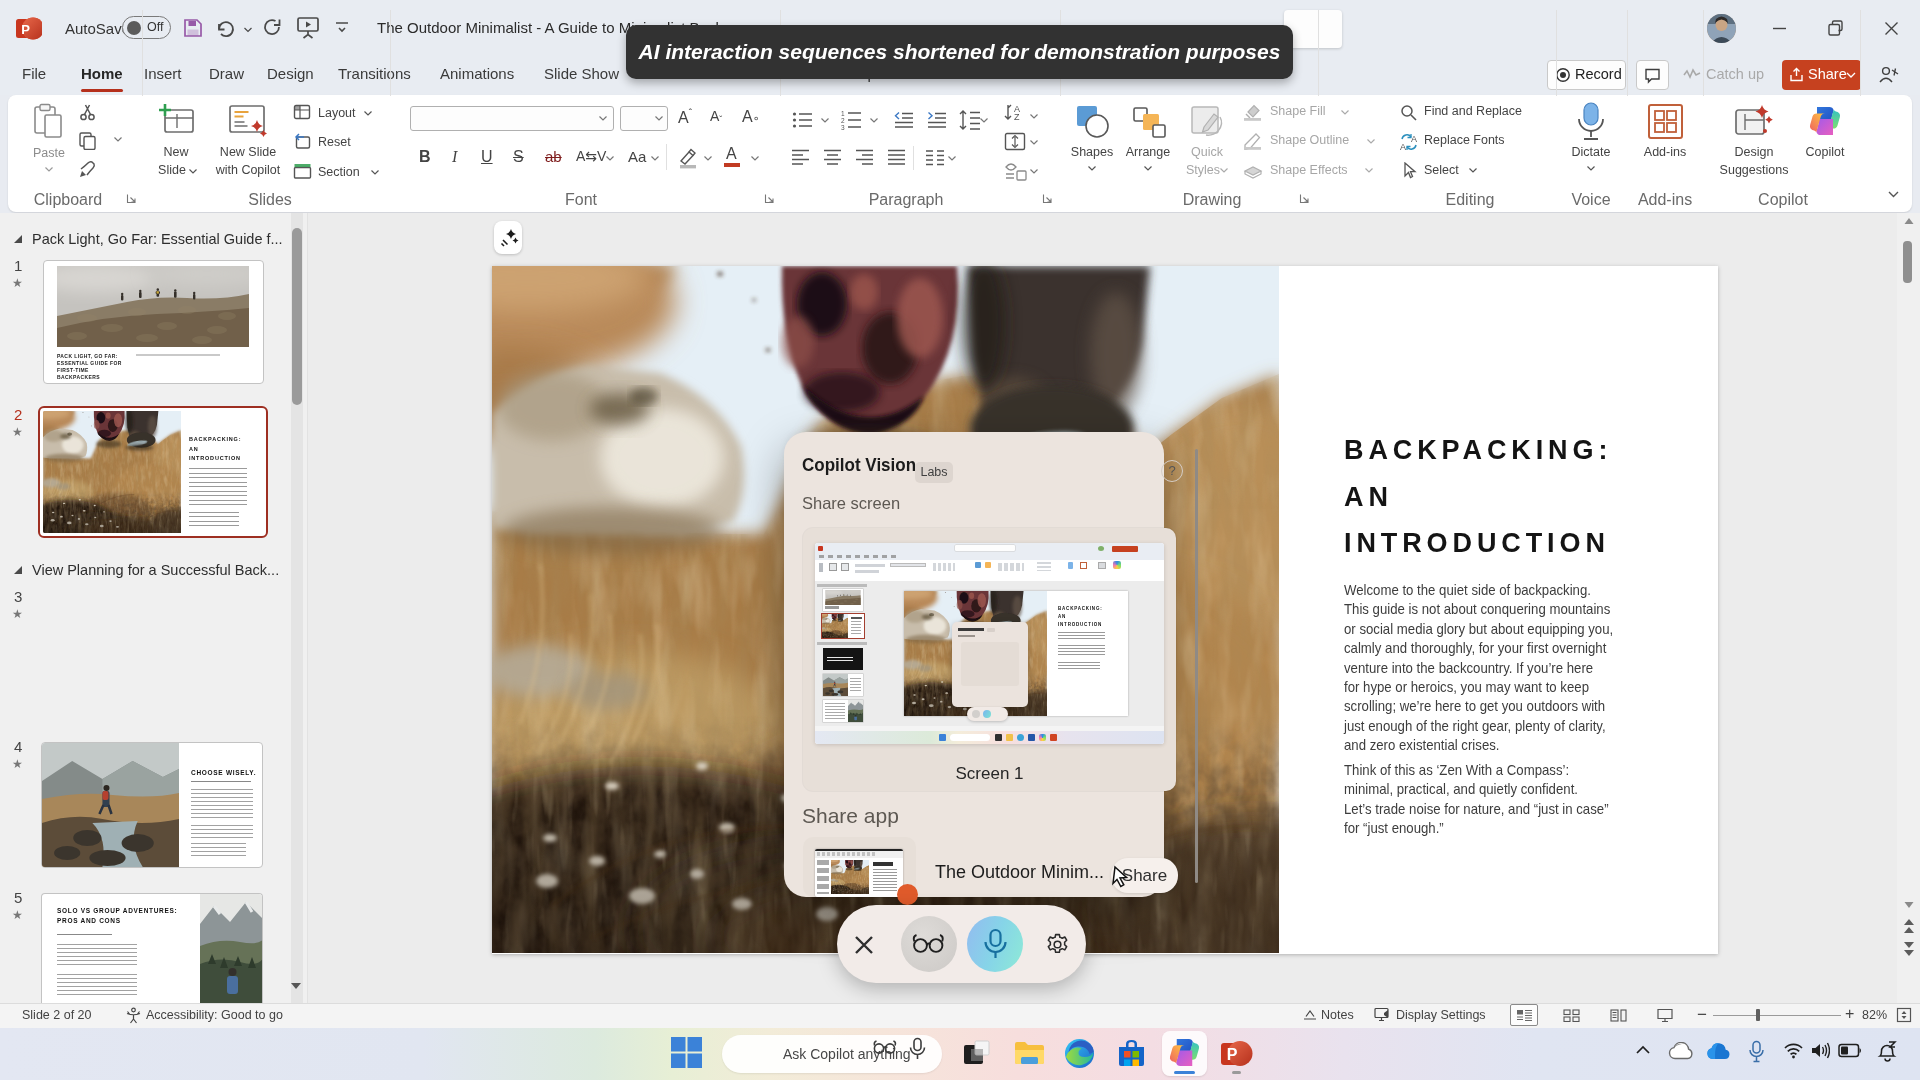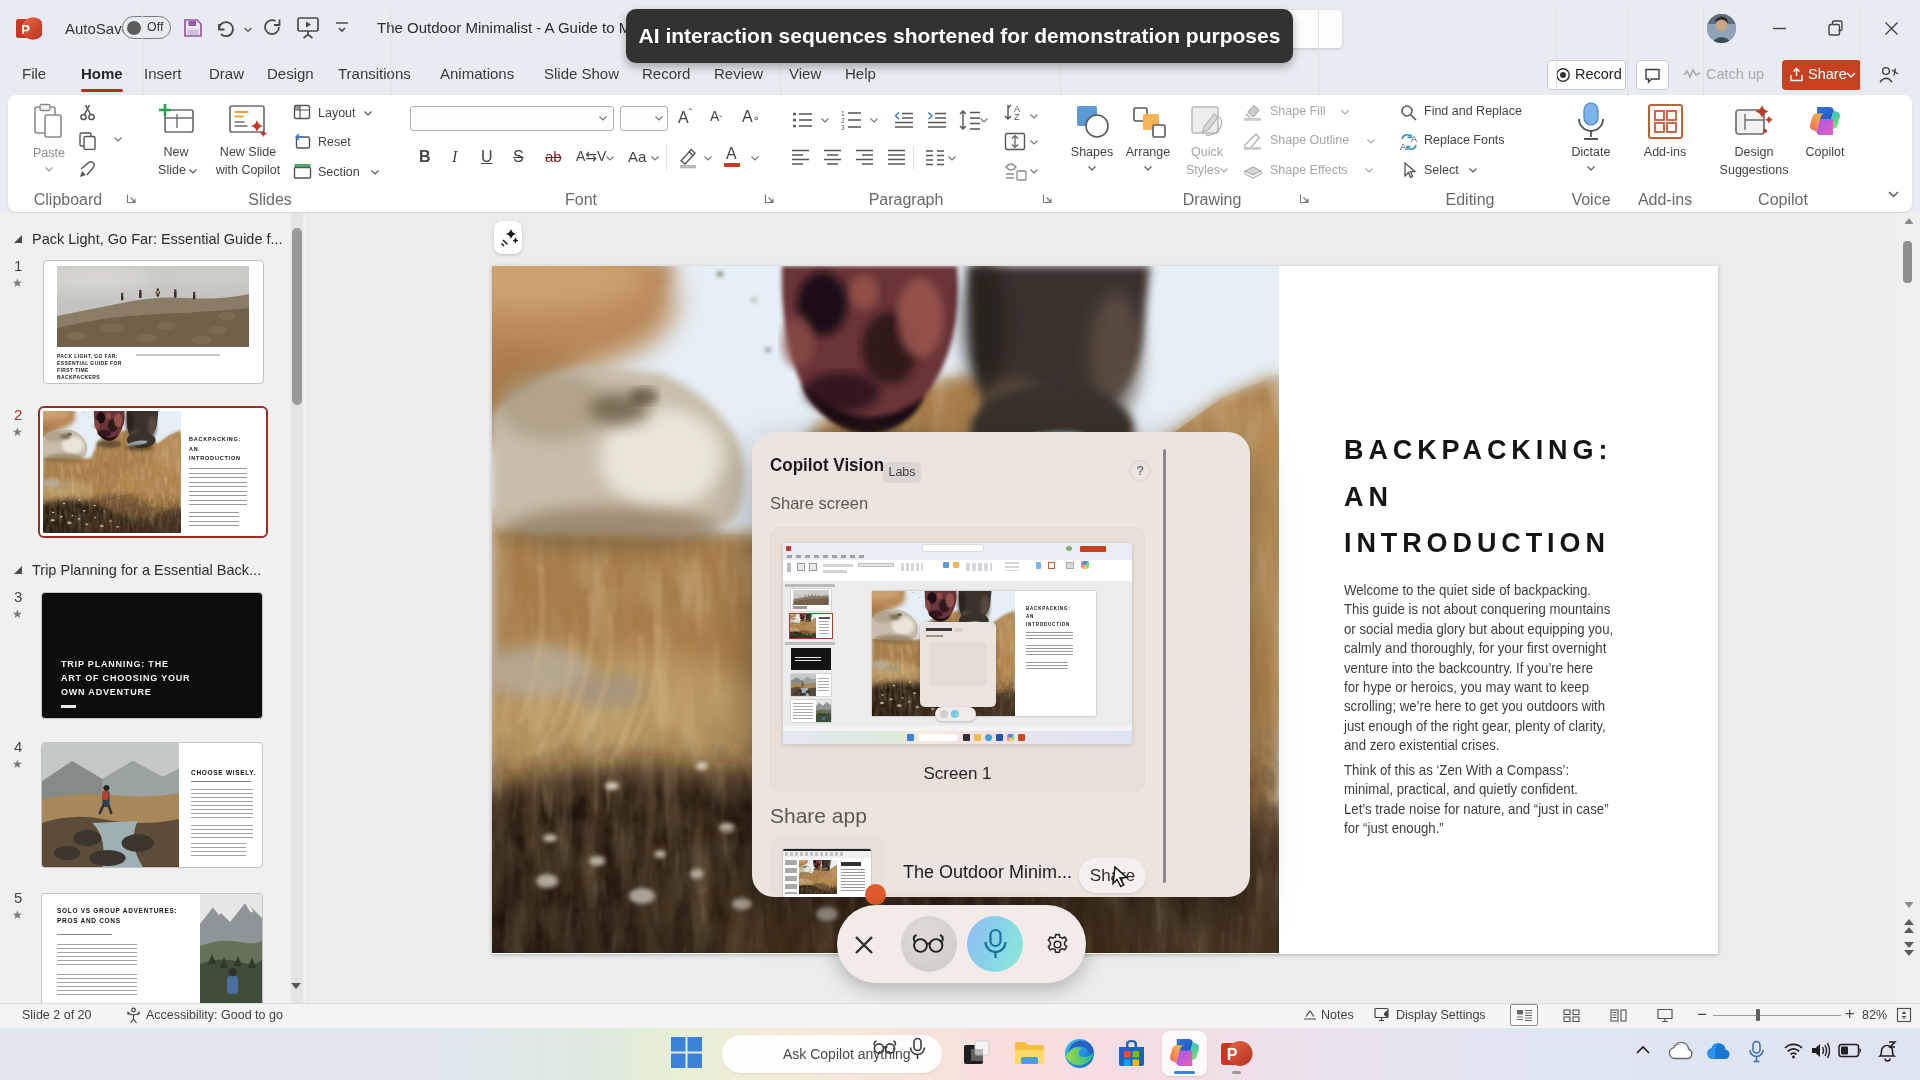--- a/index.html
+++ b/index.html
@@ -41,37 +41,37 @@
 .star { position:absolute; font-size:12px; color:#777; }
 
 #canvas-slide { left:492px; top:53px; width:1226px; height:688px; background:#fff; box-shadow:0 1px 4px rgba(0,0,0,.25); }
 #designer-btn { left:494px; top:8px; width:28px; height:33px; background:#fff; border-radius:8px; box-shadow:0 1px 3px rgba(0,0,0,.2); }
 
 
 #slide-title { position:absolute; left:1344px; top:427px; font-size:27px; font-weight:bold; letter-spacing:4.9px; color:#141414; line-height:46.6px; }
 .slide-para { position:absolute; left:1344px; font-size:14.5px; color:#3d3d3d; line-height:19.4px; transform:scaleX(.91); transform-origin:left top; }
 
 
-#dialog { left:752px; top:219px; width:498px; height:465px; background:#ece4de; border-radius:22px; box-shadow:0 18px 45px rgba(0,0,0,.35); }
+#dialog { left:784px; top:219px; width:380px; height:465px; background:#ece4de; border-radius:22px; box-shadow:0 18px 45px rgba(0,0,0,.35); }
 
 
 #pill { left:837px; top:905px; width:249px; height:78px; background:#f2ebe8; border-radius:39px; box-shadow:0 6px 20px rgba(0,0,0,.25); }
 
 
 #statusbar { left:0; top:1003px; width:1920px; height:25px; background:#f4f4f4; border-top:1px solid #dcdcdc; }
 .sbtxt { position:absolute; top:5px; font-size:12.5px; color:#424242; }
 
 
 #taskbar { left:0; top:1028px; width:1920px; height:52px;
  background:linear-gradient(90deg,#e3e7f2 0%,#e1e6f1 22%,#dceade 31%,#e7efd5 35%,#f2ecd8 40%,#f6e5da 46%,#f7dedd 53%,#f4dde3 60%,#e9e2ee 70%,#e0e5f2 80%,#dee4f2 100%); }
 #searchpill { position:absolute; left:722px; top:1035px; width:220px; height:38px; background:rgba(255,255,255,.92); border-radius:19px; box-shadow:0 1px 2px rgba(0,0,0,.08); }
 
 
-#tooltip { left:626px; top:9px; width:667px; height:54px; background:#323232; border-radius:10px; color:#fff;
-  font-size:21px; font-weight:600; text-align:center; line-height:54px; white-space:nowrap; box-shadow:0 4px 10px rgba(0,0,0,.3); }
+#tooltip { left:626px; top:25px; width:667px; height:54px; background:#323232; border-radius:10px; color:#fff;
+  font-size:21px; font-weight:600; text-align:center; line-height:54px; white-space:nowrap; box-shadow:0 4px 10px rgba(0,0,0,.3);font-style:italic; }
 </style>
 </head>
 <body>
 <div id="stage">
 
   <div class="abs" id="titlebar"></div>
   <svg class="abs" style="left:16px;top:16px;" width="26" height="25" viewBox="0 0 26 25">
     <rect x="0" y="3" width="19" height="19" rx="2.5" fill="#c8361f"></rect>
     <circle cx="17" cy="12.5" r="11" fill="#e65c41"></circle>
     <circle cx="17" cy="12.5" r="11" fill="url(#ppg)"></circle>
@@ -750,27 +750,23 @@
         <use href="#photo" width="138" height="122"></use>
       </svg>
     <div style="position:absolute;left:146px;top:24px;font-size:5.5px;font-weight:bold;letter-spacing:.8px;color:#111;line-height:9.5px;">BACKPACKING:<br>AN<br>INTRODUCTION</div>
     <div style="position:absolute;left:146px;top:57px;width:58px;height:40px;background:repeating-linear-gradient(#9a9a9a 0 1px,transparent 1px 4.5px);"></div>
     <div style="position:absolute;left:146px;top:101px;width:50px;height:17px;background:repeating-linear-gradient(#9a9a9a 0 1px,transparent 1px 4.5px);"></div>
   </div>
 
   <svg class="abs" style="left:12px;top:564px;" width="12" height="12" viewBox="0 0 12 12">
       <path d="M10 2 V10 H2 Z" fill="#4a4a4a"></path>
     </svg>
-  <div class="abs sechdr" style="left:32px;top:562px;">Trip Planning for a Essential Back...</div>
+  <div class="abs sechdr" style="left:32px;top:562px;">View Planning for a Successful Back...</div>
   <div class="abs slnum" style="left:14px;top:588px;">3</div>
   <div class="abs star" style="left:12px;top:607px;">★</div>
-  <div class="abs thumb" style="left:41px;top:592px;width:222px;height:127px;background:#0d0d0d;">
-    <div style="position:absolute;left:19px;top:64px;font-size:9px;font-weight:bold;letter-spacing:.8px;color:#f3f3f3;line-height:14px;">TRIP PLANNING: THE<br>ART OF CHOOSING YOUR<br>OWN ADVENTURE</div>
-    <div style="position:absolute;left:19px;top:112px;width:15px;height:2.5px;background:#e8e8e8;"></div>
-  </div>
   <div class="abs slnum" style="left:14px;top:738px;">4</div>
   <div class="abs star" style="left:12px;top:757px;">★</div>
   <div class="abs thumb" style="left:41px;top:742px;width:222px;height:126px;">
     <svg style="position:absolute;left:0;top:0;" width="137" height="124">
         <use href="#photo4"></use>
       </svg>
     <div style="position:absolute;left:149px;top:26px;font-size:6.5px;font-weight:bold;letter-spacing:.7px;color:#111;">CHOOSE WISELY.</div>
     <div style="position:absolute;left:149px;top:30px;width:60px;height:1px;background:#888;top:38px;"></div>
     <div style="position:absolute;left:149px;top:46px;width:62px;height:30px;background:repeating-linear-gradient(#a2a2a2 0 1px,transparent 1px 4px);"></div>
     <div style="position:absolute;left:149px;top:82px;width:62px;height:14px;background:repeating-linear-gradient(#a2a2a2 0 1px,transparent 1px 4px);"></div>

